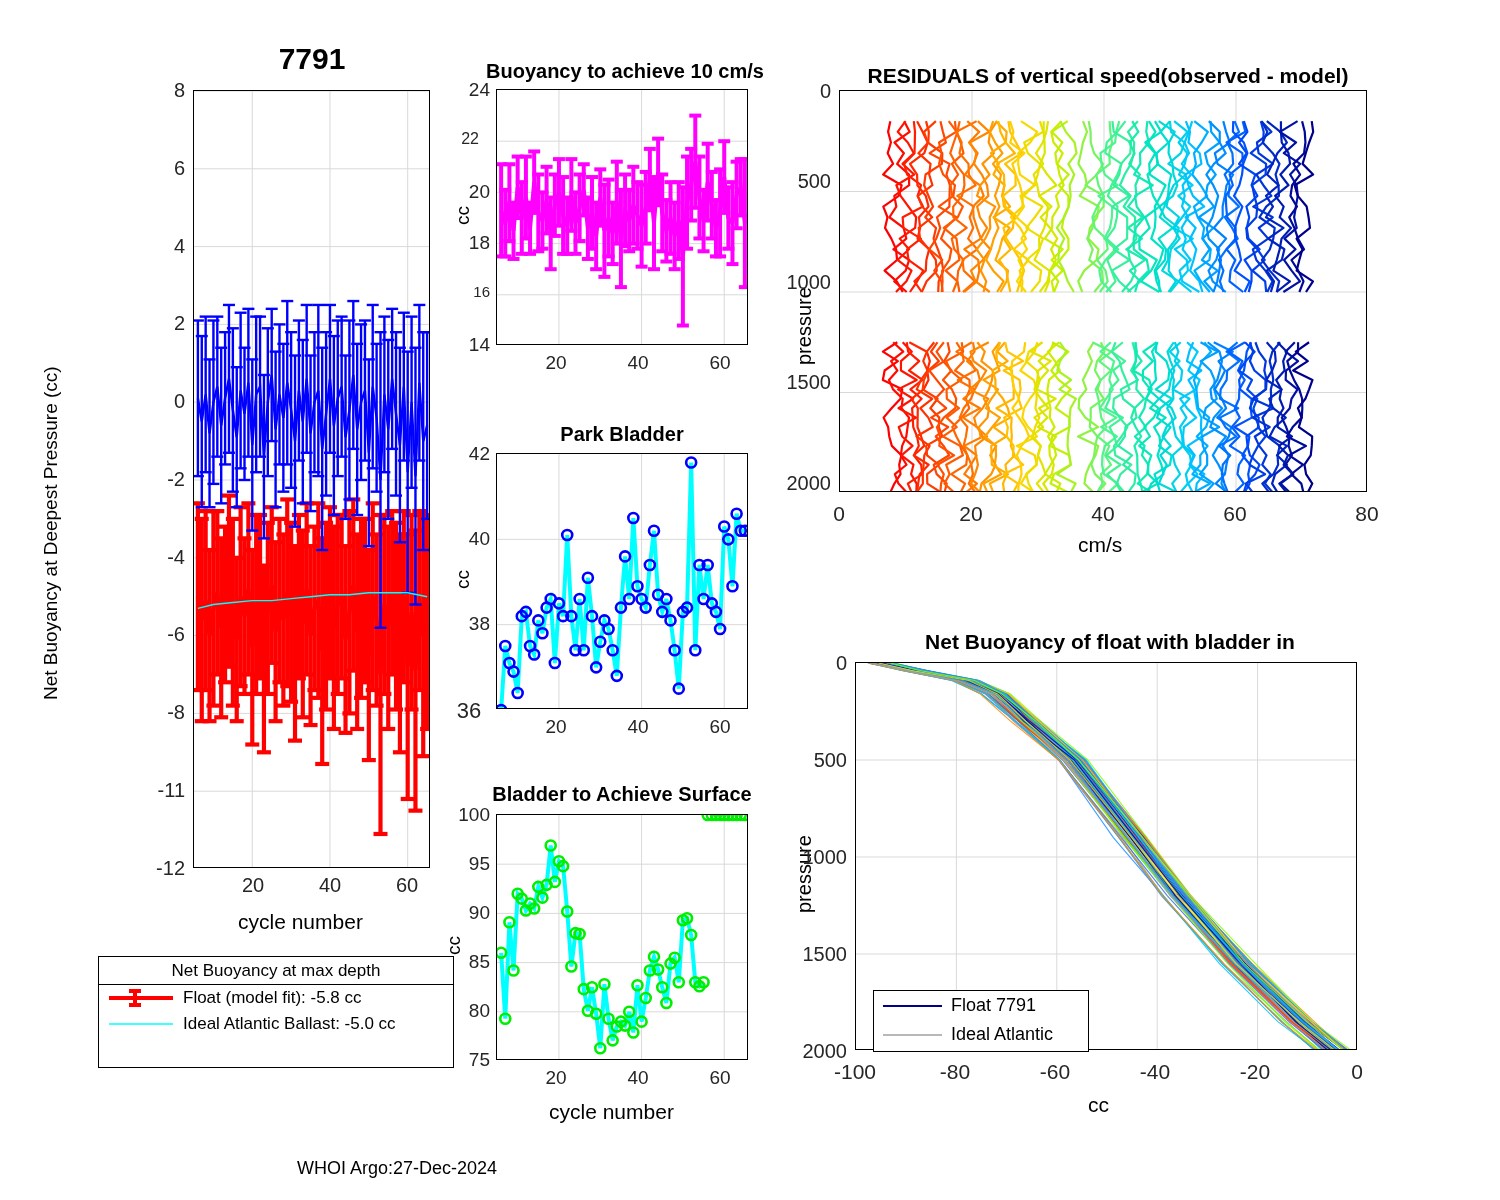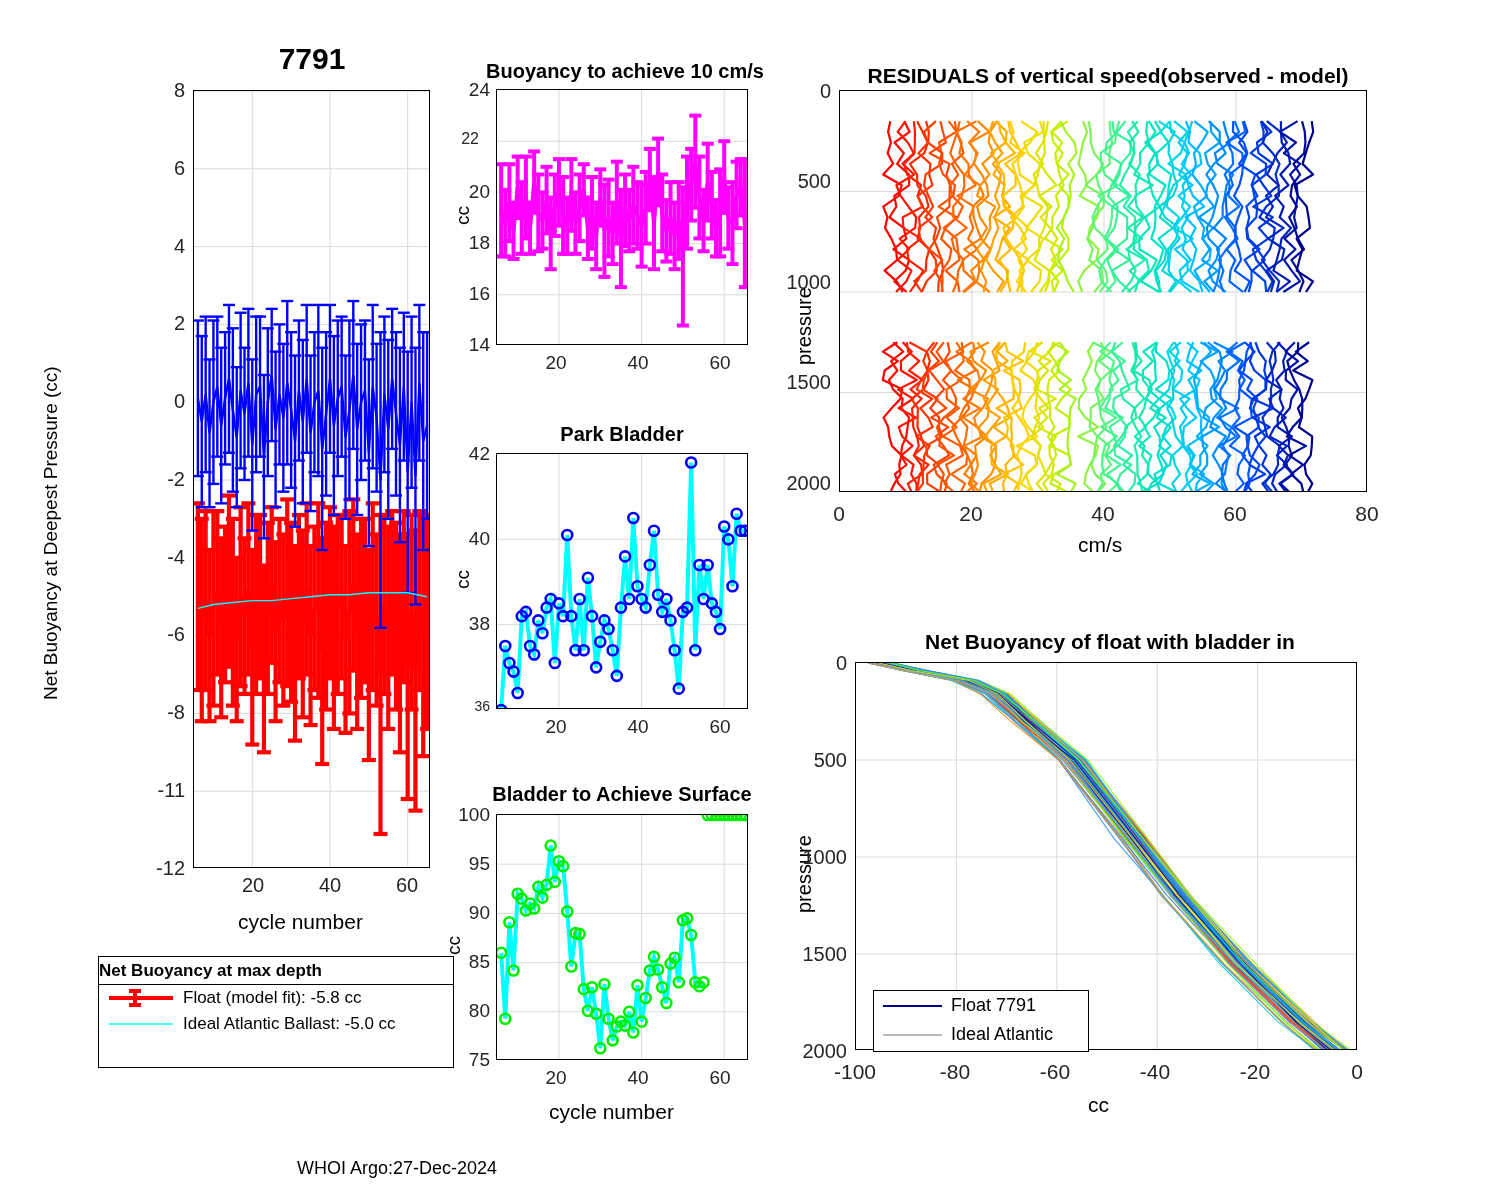--- a/index.html
+++ b/index.html
@@ -9,21 +9,21 @@
   .axes{position:absolute;border:1.5px solid #000;background:#fff;box-sizing:border-box;overflow:hidden;}
   .ttl{position:absolute;font-weight:bold;text-align:center;white-space:nowrap;}
   .ylab,.xlab{position:absolute;white-space:nowrap;}
   .ylab{transform-origin:0 0;}
   .tick{position:absolute;white-space:nowrap;color:#262626;}
   .ytick{text-align:right;}
   .xtick{text-align:center;}
   svg{display:block;}
   .legbox{position:absolute;border:1.2px solid #000;background:#fff;box-sizing:border-box;}
   .legrow{display:flex;align-items:center;white-space:nowrap;}
-  .legtitle{font-weight:bold;text-align:left;border-bottom:1.2px solid #000;}
+  .legtitle{font-weight:normal;text-align:center;border-bottom:1.2px solid #000;}
   .footer{position:absolute;white-space:nowrap;}
 </style>
 </head>
 <body>
 
 <div class="panel" style="left:0;top:0;">
   <div class="ttl" style="left:193px;top:42px;width:238px;font-size:30px;">7791</div>
   <div class="ylab" style="left:40px;top:700px;font-size:19px;transform:rotate(-90deg);">Net Buoyancy at Deepest Pressure (cc)</div>
   <div class="axes" style="left:193px;top:90px;width:237px;height:778px;">
     <svg id="svg-main" width="237" height="778">
@@ -639,21 +639,21 @@
           <line x1="247.86885245901638" y1="197.11999999999998" x2="247.86885245901638" y2="69.11999999999998" stroke="#FF00FF" stroke-width="4"></line>
           <line x1="241.86885245901638" y1="197.11999999999998" x2="253.86885245901638" y2="197.11999999999998" stroke="#FF00FF" stroke-width="4"></line>
           <line x1="241.86885245901638" y1="69.11999999999998" x2="253.86885245901638" y2="69.11999999999998" stroke="#FF00FF" stroke-width="4"></line>
         </g>
       </svg>
   </div>
   <div class="tick ytick" style="left:448px;top:79px;width:42px;font-size:19px;">24</div>
   <div class="tick ytick" style="left:437px;top:130px;width:42px;font-size:16px;">22</div>
   <div class="tick ytick" style="left:448px;top:181px;width:42px;font-size:19px;">20</div>
   <div class="tick ytick" style="left:448px;top:232px;width:42px;font-size:19px;">18</div>
-  <div class="tick ytick" style="left:448px;top:283px;width:42px;font-size:19px;">16</div>
+  <div class="tick ytick" style="left:448px;top:283px;width:42px;font-size:15px;">16</div>
   <div class="tick ytick" style="left:448px;top:334px;width:42px;font-size:19px;">14</div>
   <div class="tick xtick" style="left:532px;top:352px;width:48px;font-size:19px;">20</div>
   <div class="tick xtick" style="left:614px;top:352px;width:48px;font-size:19px;">40</div>
   <div class="tick xtick" style="left:696px;top:352px;width:48px;font-size:19px;">60</div>
 </div>
 
 <div class="panel">
   <div class="ttl" style="left:496px;top:423px;width:252px;font-size:20px;">Park Bladder</div>
   <div class="ylab" style="left:452px;top:589px;font-size:19px;transform:rotate(-90deg);">cc</div>
   <div class="axes" style="left:496px;top:453px;width:252px;height:256px;">
@@ -722,21 +722,21 @@
         <circle cx="231.34426229508196" cy="85.33333333333334" r="5" fill="none" stroke="#0000FF" stroke-width="2.6"></circle>
         <circle cx="235.47540983606558" cy="132.2666666666667" r="5" fill="none" stroke="#0000FF" stroke-width="2.6"></circle>
         <circle cx="239.60655737704917" cy="59.73333333333326" r="5" fill="none" stroke="#0000FF" stroke-width="2.6"></circle>
         <circle cx="243.7377049180328" cy="76.79999999999987" r="5" fill="none" stroke="#0000FF" stroke-width="2.6"></circle>
         <circle cx="247.86885245901638" cy="76.79999999999987" r="5" fill="none" stroke="#0000FF" stroke-width="2.6"></circle>
       </svg>
   </div>
   <div class="tick ytick" style="left:448px;top:443px;width:42px;font-size:19px;">42</div>
   <div class="tick ytick" style="left:448px;top:528px;width:42px;font-size:19px;">40</div>
   <div class="tick ytick" style="left:448px;top:613px;width:42px;font-size:19px;">38</div>
-  <div class="tick ytick" style="left:448px;top:698px;width:42px;font-size:14px;">36</div>
+  <div class="tick ytick" style="left:448px;top:698px;width:42px;font-size:22px;text-align:center;">36</div>
   <div class="tick xtick" style="left:532px;top:716px;width:48px;font-size:19px;">20</div>
   <div class="tick xtick" style="left:614px;top:716px;width:48px;font-size:19px;">40</div>
   <div class="tick xtick" style="left:696px;top:716px;width:48px;font-size:19px;">60</div>
 </div>
 
 <div class="panel">
   <div class="ttl" style="left:466px;top:783px;width:312px;font-size:20px;">Bladder to Achieve Surface</div>
   <div class="ylab" style="left:443px;top:955px;font-size:19px;transform:rotate(-90deg);">cc</div>
   <div class="axes" style="left:496px;top:814px;width:252px;height:246px;">
     <svg id="svg-surf" width="252" height="246">

